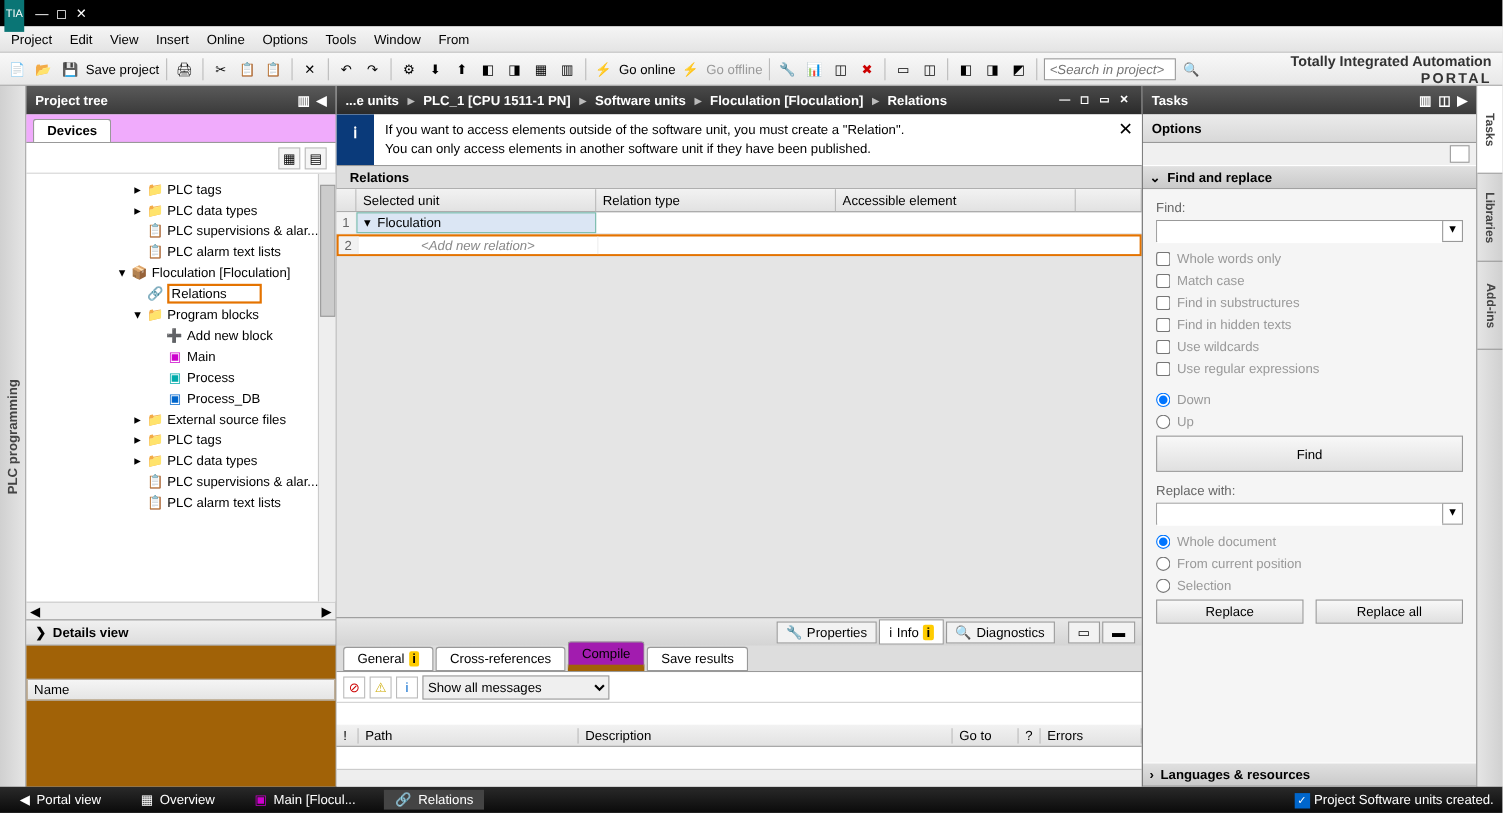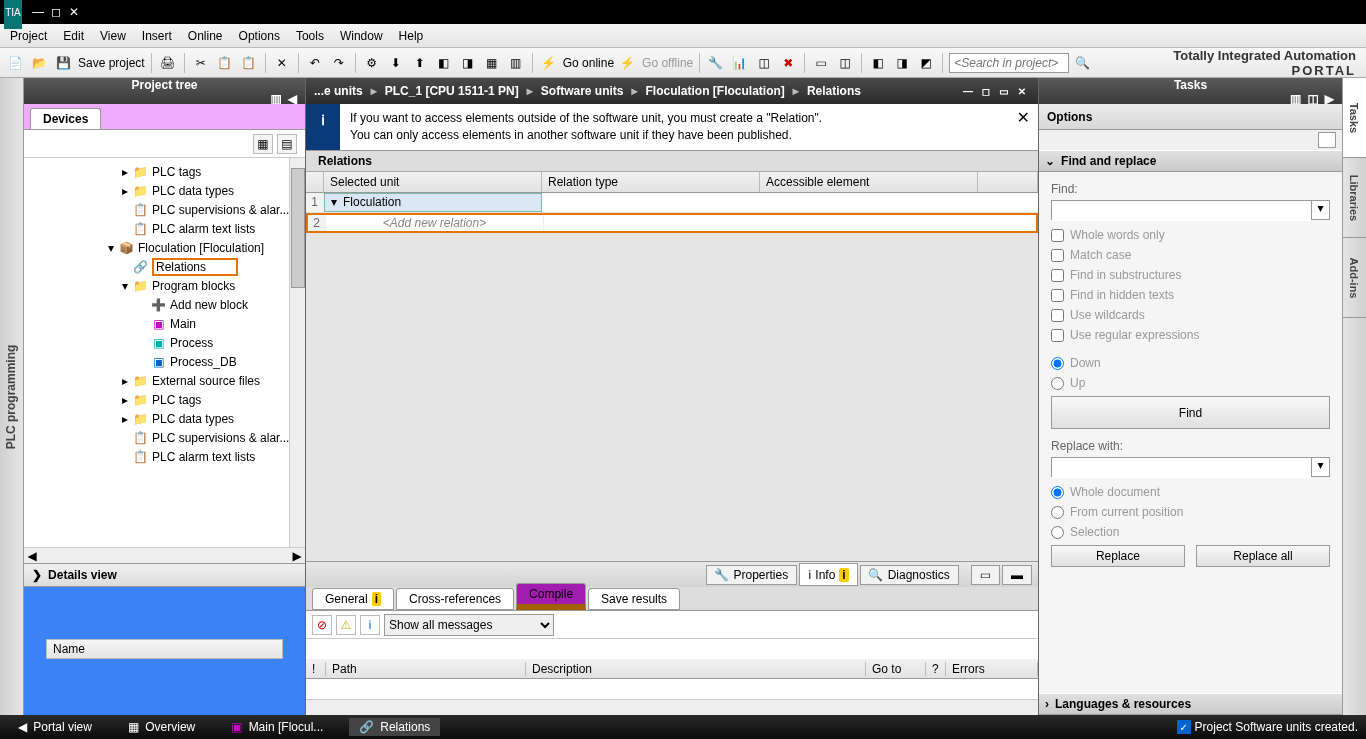--- a/index.html
+++ b/index.html
@@ -22,42 +22,42 @@
 .toolbar .brand .l1 { font-size: 13px; font-weight: bold; color: #333; }
 .toolbar .brand .l2 { font-size: 13px; font-weight: bold; color: #333; letter-spacing: 2px; }
 
 .main { height: 637px; display: flex; }
 
 
 .vtab-left { width: 24px; background: linear-gradient(90deg,#d0d0d0,#e5e5e5); border-right: 1px solid #999; display: flex; align-items: center; justify-content: center; }
 .vtab-left .txt { transform: rotate(-90deg); white-space: nowrap; font-weight: bold; color: #444; }
 
 .left-panel { width: 282px; display: flex; flex-direction: column; border-right: 1px solid #666; }
-.panel-header { height: 26px; background: linear-gradient(#5a5a5a,#3a3a3a); color: #fff; display: flex; align-items: center; padding: 0 8px; font-weight: bold; flex-direction: column; }
+.panel-header { height: 26px; background: linear-gradient(#5a5a5a,#3a3a3a); color: #fff; display: flex; align-items: center; padding: 0 8px; font-weight: bold; }
 .panel-header .icons { margin-left: auto; display: flex; gap: 6px; }
 .tabs-row { height: 26px; background: #f0abfc; display: flex; align-items: flex-end; padding: 0 6px; border-bottom: 1px solid #999; }
 .tabs-row .tab { background: #fff; border: 1px solid #999; border-bottom: none; padding: 3px 12px; border-radius: 3px 3px 0 0; font-weight: bold; }
 .quick-toolbar { height: 28px; background: #fff; display: flex; align-items: center; justify-content: flex-end; padding: 0 8px; gap: 4px; border-bottom: 1px solid #ccc; }
 .quick-toolbar .qbtn { width: 20px; height: 20px; border: 1px solid #bbb; background: #f5f5f5; display: flex; align-items: center; justify-content: center; cursor: pointer; }
 
 .tree { flex: 1; background: #fff; overflow: hidden; display: flex; }
 .tree-inner { flex: 1; overflow: hidden; padding-top: 4px; }
 .tree-scroll { width: 16px; background: #eee; border-left: 1px solid #ccc; position: relative; }
 .tree-scroll .thumb { position: absolute; top: 10px; left: 1px; width: 14px; height: 120px; background: #ccc; border: 1px solid #999; }
 .tree-node { display: flex; align-items: center; height: 19px; padding-left: 62px; gap: 4px; cursor: pointer; white-space: nowrap; }
 .tree-node .exp { width: 10px; text-align: center; }
 .tree-node .ico { width: 14px; height: 14px; display: inline-flex; align-items: center; justify-content: center; }
 .tree-node.sel { }
 .tree-node.sel span.lbl { border: 2px solid #e47300; padding: 0 30px 0 2px; }
 .hscroll { height: 16px; background: #eee; border-top: 1px solid #ccc; display: flex; align-items: center; }
 .hscroll .arr { width: 16px; text-align: center; }
 
 .details-header { height: 24px; background: linear-gradient(#f0f0f0,#ddd); border-top: 1px solid #999; border-bottom: 1px solid #999; display: flex; align-items: center; padding: 0 8px; font-weight: bold; }
 .details-header .chev { margin-right: 6px; }
-.details-body { background: #3b82f6; height: 128px; padding: 22px; }
+.details-body { background: #a16207; height: 128px; padding: 0; }
 .details-body .col-hdr { background: linear-gradient(#f5f5f5,#e5e5e5); border: 1px solid #bbb; padding: 2px 6px; margin-top: 30px; }
 
 
 .center { flex: 1; display: flex; flex-direction: column; background: #dcdcdc; }
 .breadcrumb { height: 26px; background: linear-gradient(#4a4a4a,#2a2a2a); color: #fff; display: flex; align-items: center; padding: 0 8px; gap: 8px; font-weight: bold; }
 .breadcrumb .sep { color: #bbb; }
 .breadcrumb .wcontrols { margin-left: auto; display: flex; gap: 2px; }
 .breadcrumb .wcontrols span { width: 16px; height: 14px; display: flex; align-items: center; justify-content: center; cursor: pointer; font-size: 10px; }
 
 .info-banner { background: #fff; border-bottom: 1px solid #999; display: flex; padding: 0; position: relative; }
@@ -138,21 +138,21 @@
 
 <div class="menubar">
   <span>Project</span>
   <span>Edit</span>
   <span>View</span>
   <span>Insert</span>
   <span>Online</span>
   <span>Options</span>
   <span>Tools</span>
   <span>Window</span>
-  <span>Help</span>
+  <span>From</span>
 </div>
 
 <div class="toolbar">
   <div class="tbtn">📄</div>
   <div class="tbtn">📂</div>
   <div class="tbtn">💾</div>
   <span>Save project</span>
   <div class="sep"></div>
   <div class="tbtn">🖨</div>
   <div class="sep"></div>

